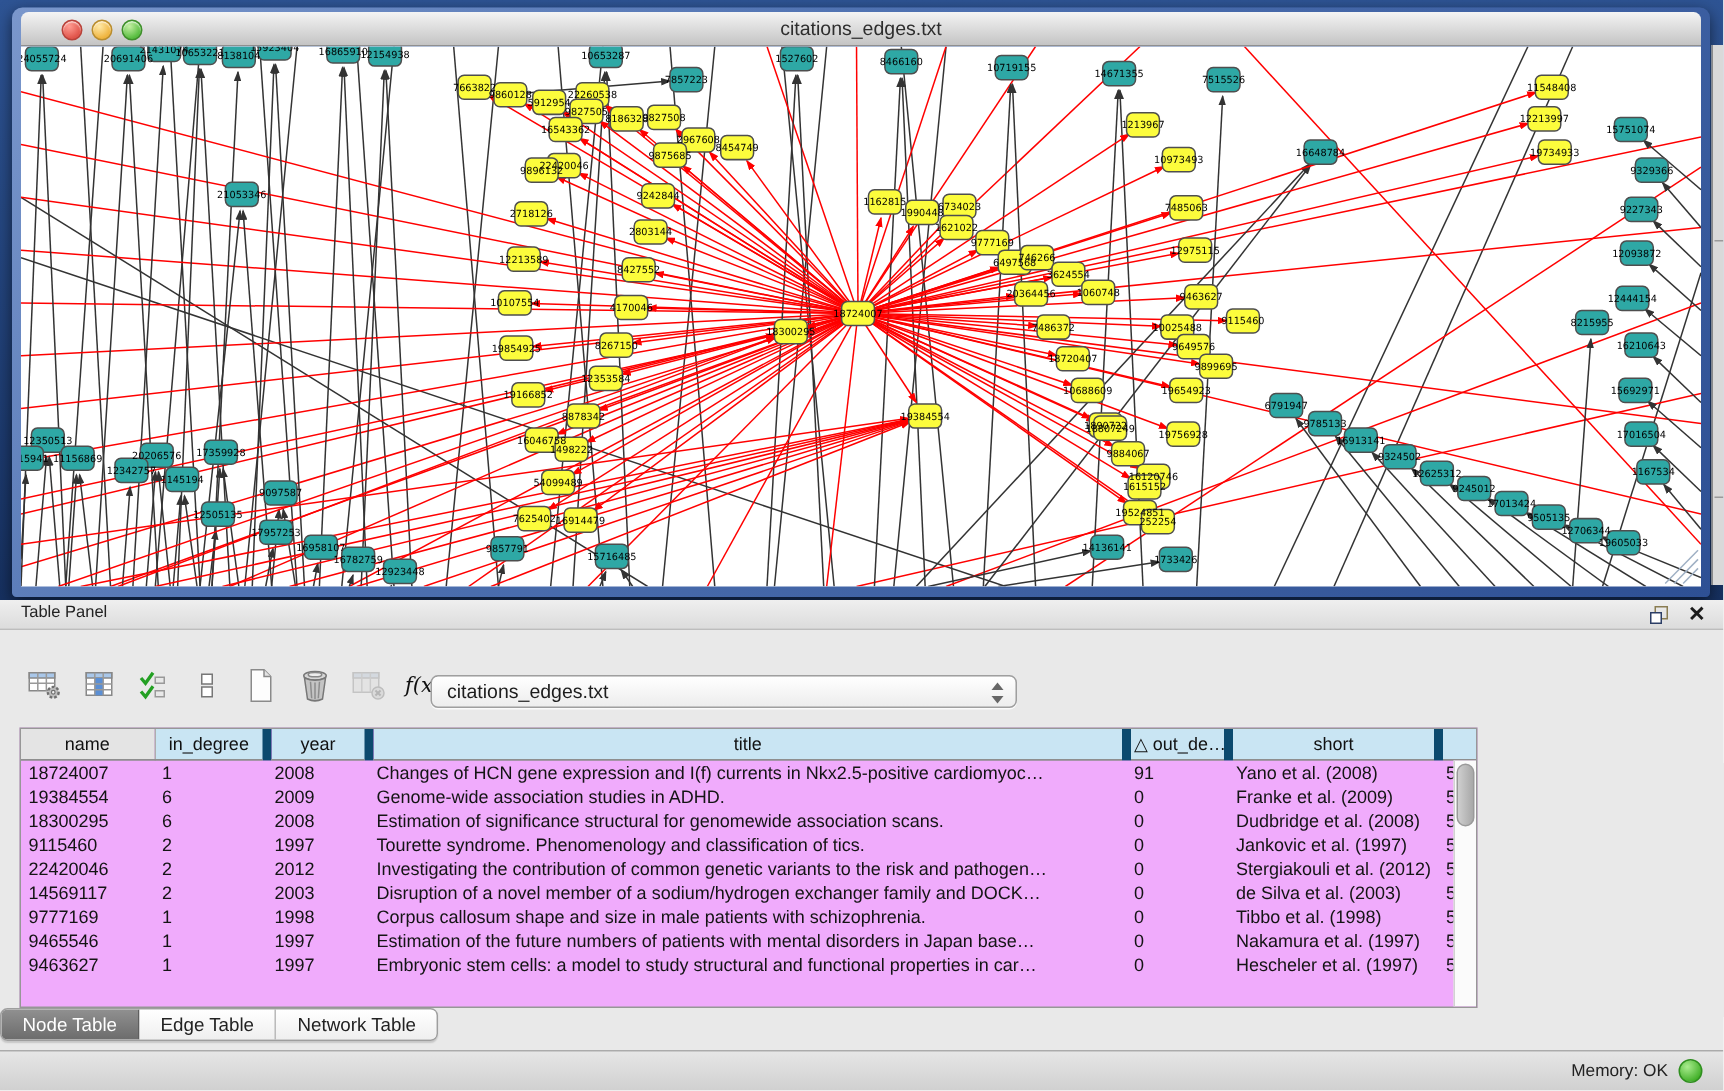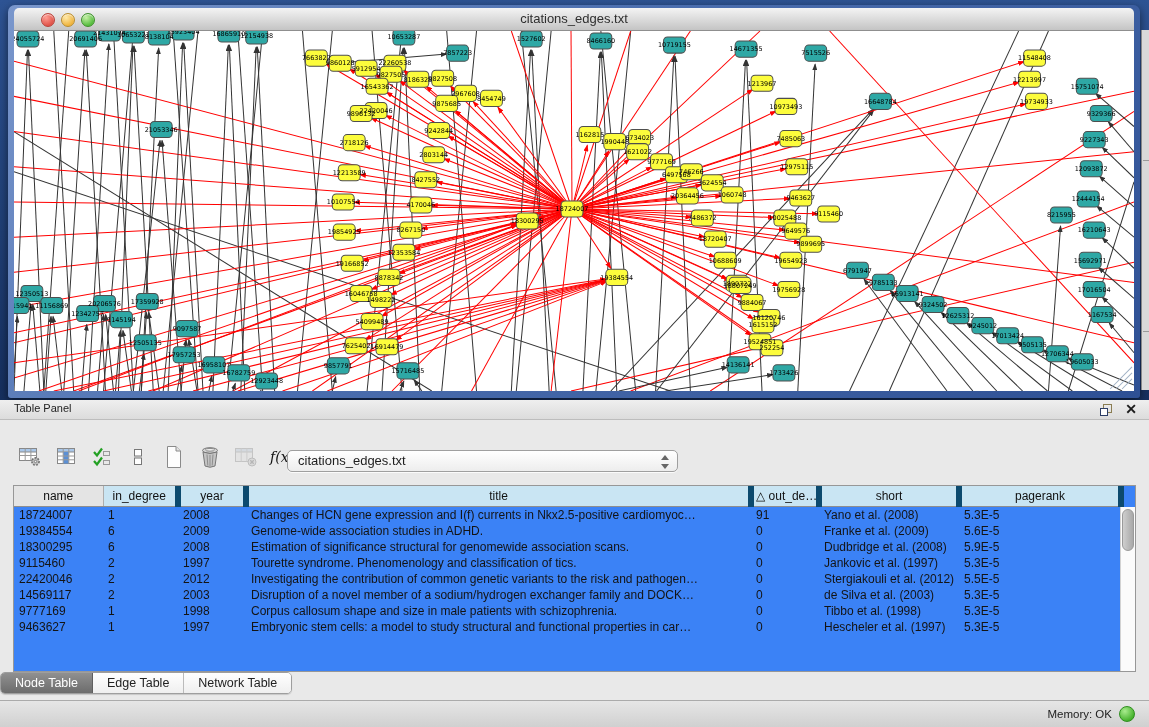--- a/index.html
+++ b/index.html
@@ -43,22 +43,22 @@
   .combo{position:absolute;left:287px;top:50px;width:391px;height:22px;box-sizing:border-box;
          border:1px solid #9f9f9f;border-radius:5px;background:linear-gradient(#FFFFFF,#EDEDED);
          font-size:13px;color:#1d1d1d;box-shadow:0 1px 0 rgba(255,255,255,.8);}
   .combo .val{position:absolute;left:10px;top:0;line-height:20px;}
   .combo .stepper{position:absolute;right:6px;top:1px;width:12px;height:20px;}
   .combo .stepper .up{position:absolute;left:2px;top:3px;width:0;height:0;
         border-left:4px solid transparent;border-right:4px solid transparent;border-bottom:5px solid #666;}
   .combo .stepper .dn{position:absolute;left:2px;bottom:3px;width:0;height:0;
         border-left:4px solid transparent;border-right:4px solid transparent;border-top:5px solid #666;}
 
-  .table-wrap{position:absolute;left:13px;top:85px;width:1123px;height:187px;box-sizing:border-box;
-              border:1px solid #979797;background:#3b82f6;overflow:hidden;}
+  .table-wrap{position:absolute;left:13px;top:85px;width:972px;height:187px;box-sizing:border-box;
+              border:1px solid #979797;background:#f0abfc;overflow:hidden;}
   table.grid{border-collapse:collapse;table-layout:fixed;width:1107px;}
   table.grid th{background:#C9E5F3;border-right:6px solid #0c4a6e;border-bottom:1px solid #8E8E8E;
                 font-weight:normal;font-size:12px;color:#111;height:20px;padding:0 2px;text-align:center;
                 overflow:hidden;white-space:nowrap;}
   table.grid th.first{background:#E4E4E4;border-right:1px solid #ADADAD;}
   table.grid td{font-size:12px;color:#141414;height:16px;padding:0 2px 0 5px;
                 white-space:nowrap;overflow:hidden;}
   .vscroll{position:absolute;right:0;top:21px;bottom:0;width:14px;background:#FBFBFB;border-left:1px solid #D2D2D2;}
   .vthumb{position:absolute;left:1px;top:2px;width:10px;height:40px;border-radius:6px;
           background:linear-gradient(90deg,#CFCFCF,#A8A8A8);border:1px solid #9a9a9a;}
@@ -727,20 +727,29 @@
             <tr>
               <td>9777169</td>
               <td>1</td>
               <td>1998</td>
               <td>Corpus callosum shape and size in male patients with schizophrenia.</td>
               <td>0</td>
               <td>Tibbo et al. (1998)</td>
               <td>5.3E-5</td>
             </tr>
             <tr>
+              <td>9465546</td>
+              <td>1</td>
+              <td>1997</td>
+              <td>Estimation of the future numbers of patients with mental disorders in Japan base…</td>
+              <td>0</td>
+              <td>Nakamura et al. (1997)</td>
+              <td>5.3E-5</td>
+            </tr>
+            <tr>
               <td>9463627</td>
               <td>1</td>
               <td>1997</td>
               <td>Embryonic stem cells: a model to study structural and functional properties in car…</td>
               <td>0</td>
               <td>Hescheler et al. (1997)</td>
               <td>5.3E-5</td>
             </tr>
           </tbody>
         </table>

